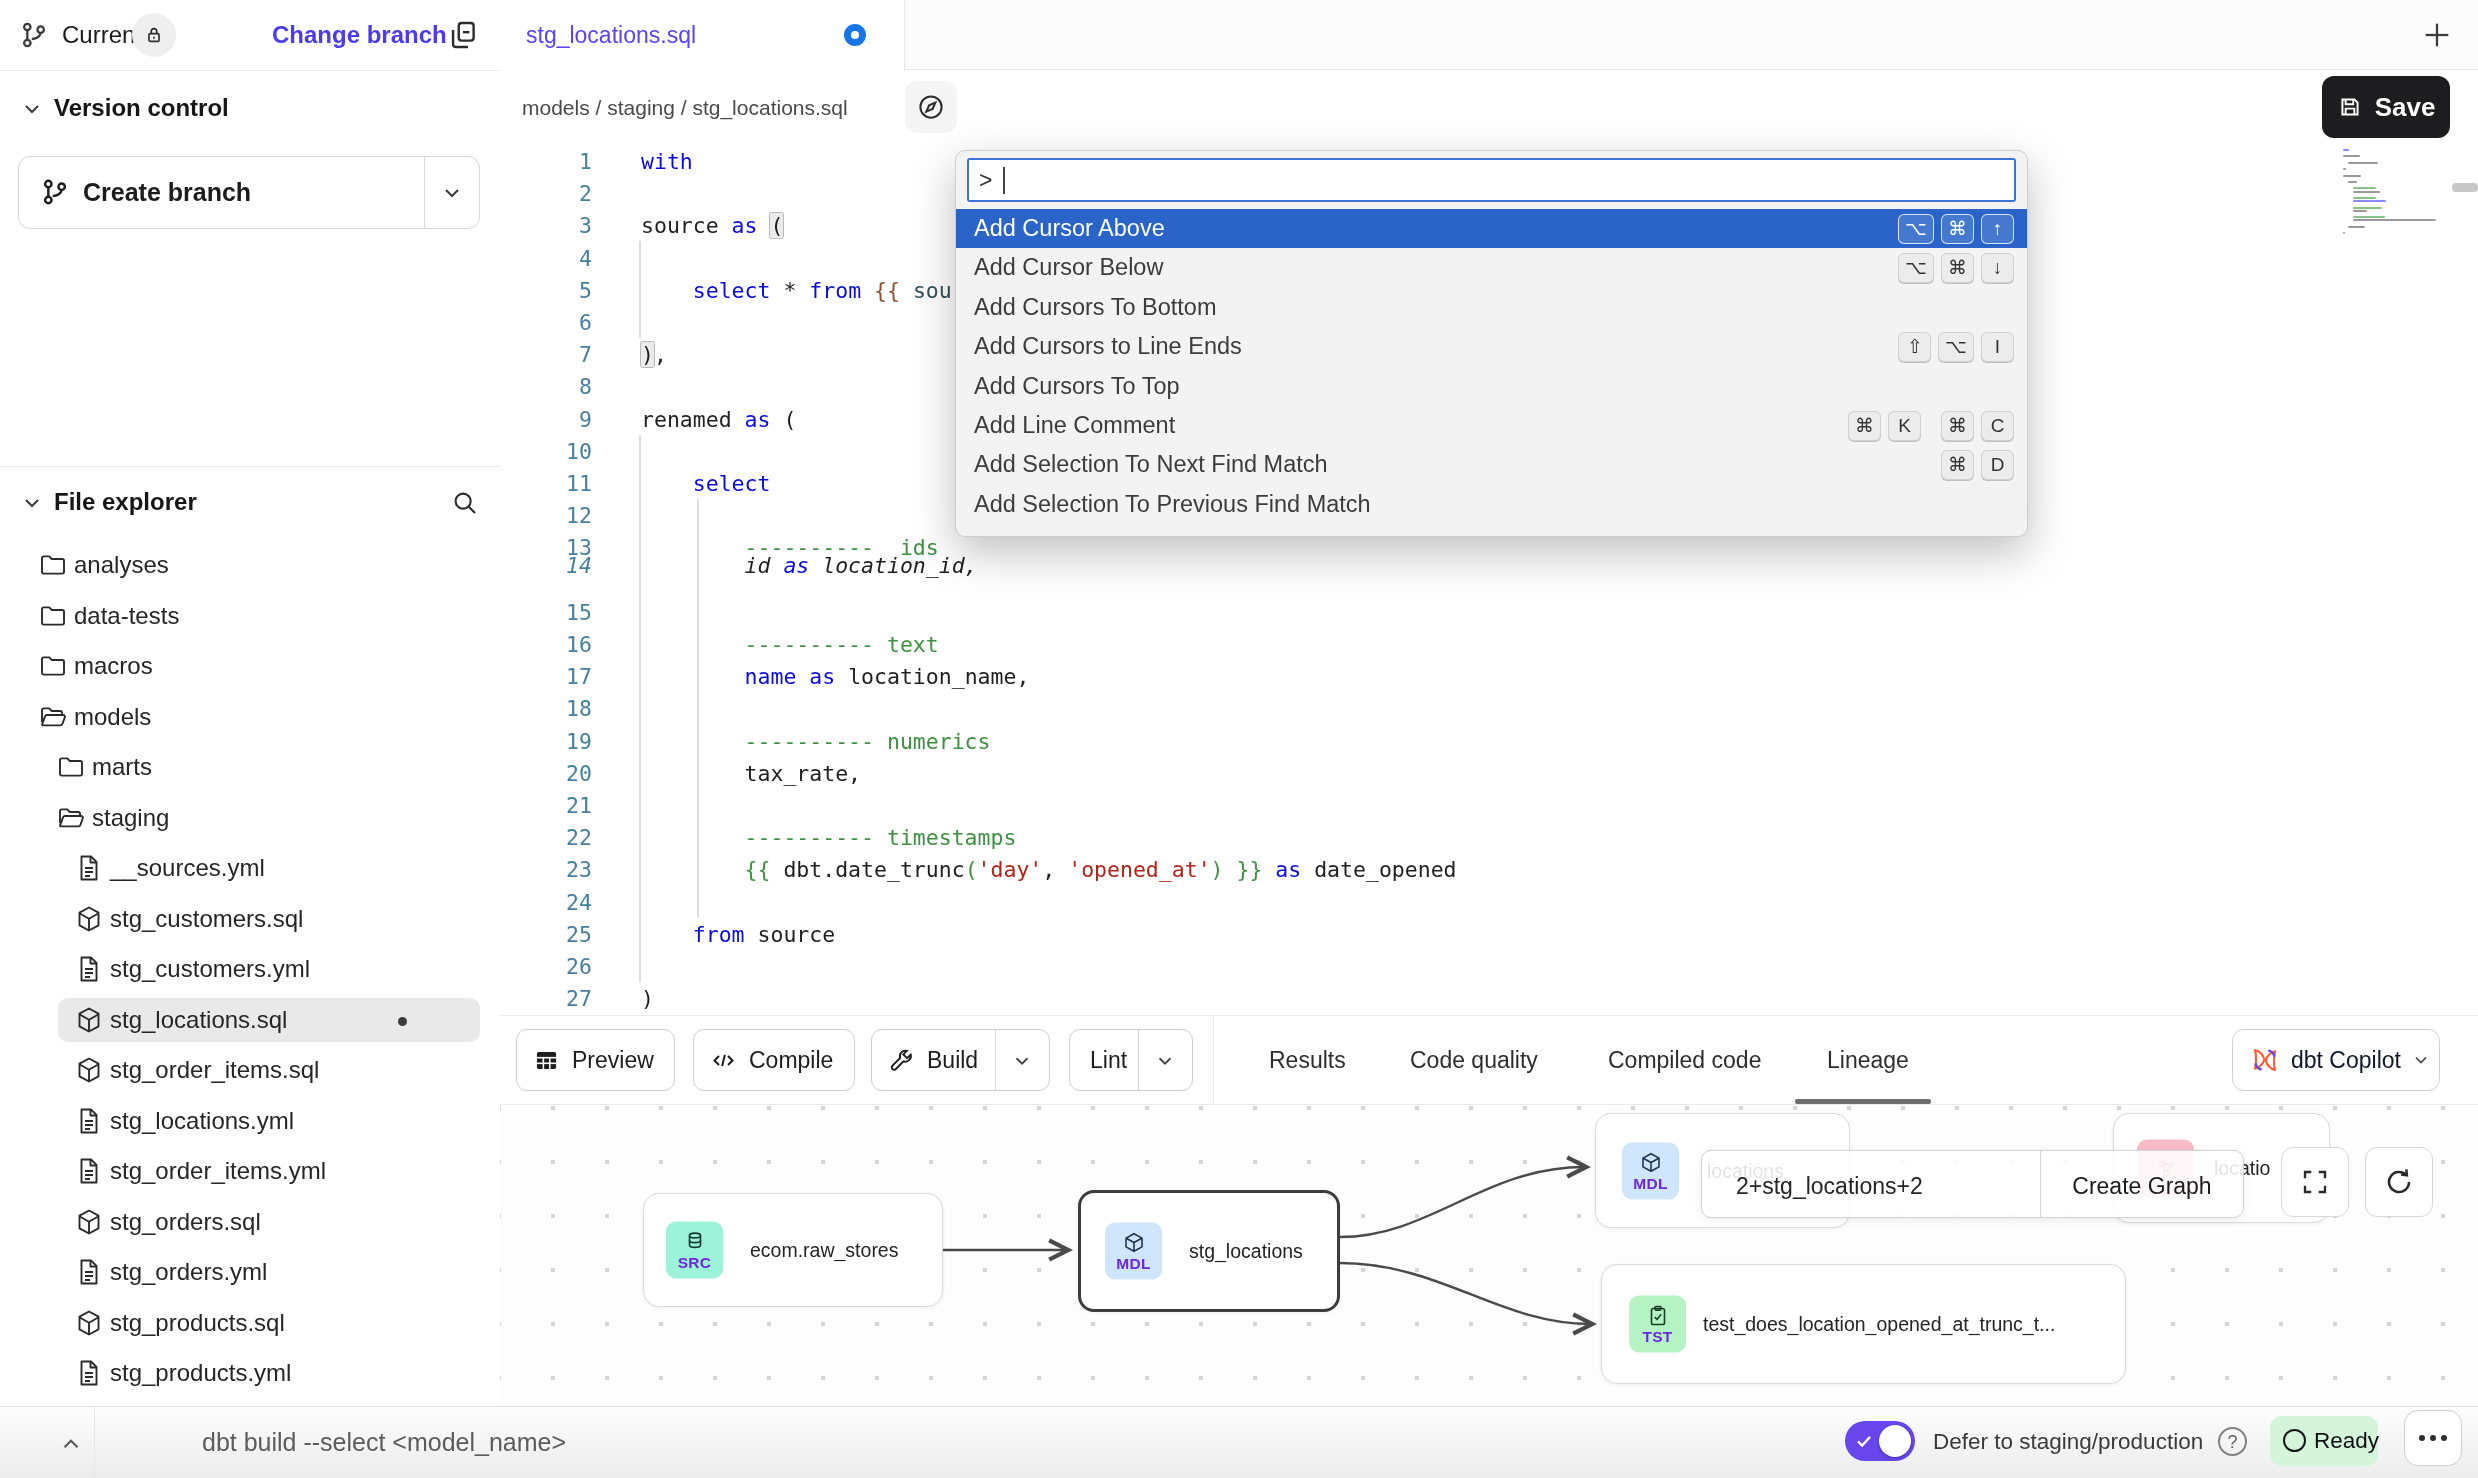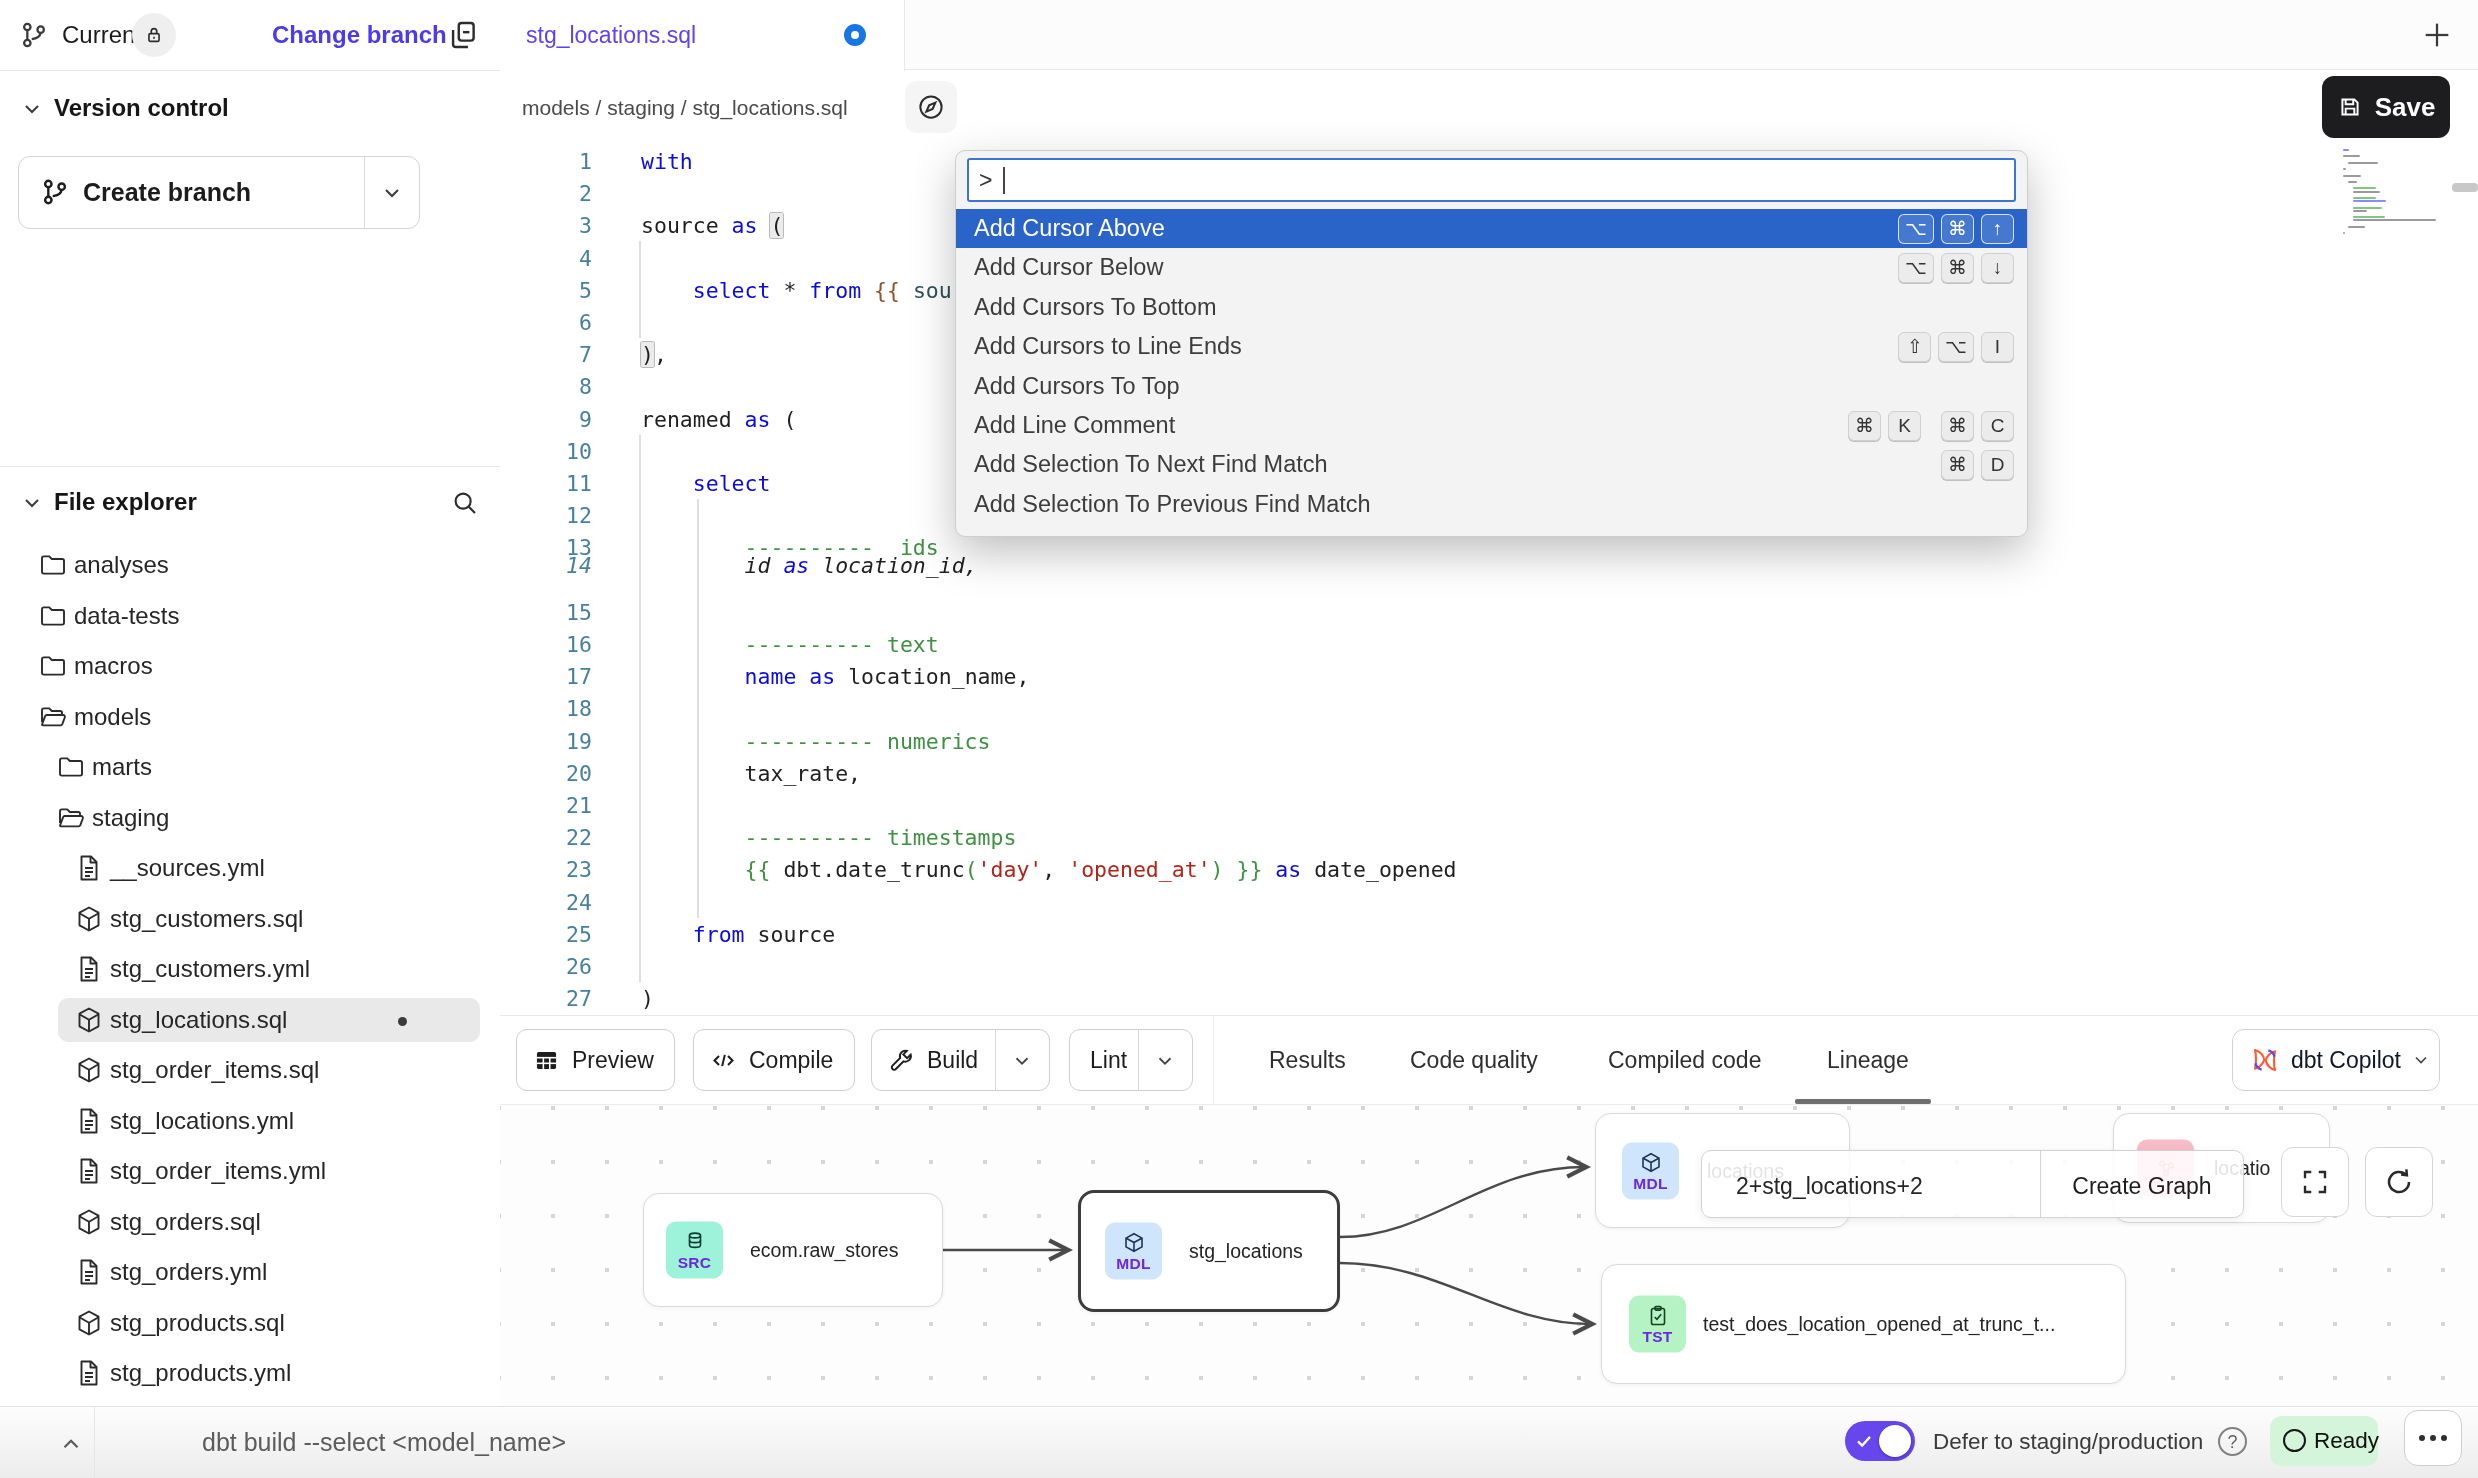--- a/index.html
+++ b/index.html
@@ -12,21 +12,21 @@
   #vc-header{position:absolute;left:0;top:0;width:100%;height:70px;border-bottom:1px solid #e8e8e8}
   .vch-ic{position:absolute;left:18px;top:19px;width:32px;height:32px}
   #vc-current{position:absolute;left:62px;top:0;line-height:70px;font-size:24px;color:#1c1c1c}
   #lock-badge{position:absolute;left:132px;top:13px;width:44px;height:44px;border-radius:50%;background:#efefef;display:flex;align-items:center;justify-content:center}
   #change-branch{position:absolute;left:272px;top:0;line-height:70px;font-size:24px;font-weight:600;color:#4b3bee}
   #copy-ic{position:absolute;left:446px;top:18px;width:34px;height:34px}
   #vc-sect{position:absolute;left:0;top:86px;width:100%;height:44px}
   #fe-sect{position:absolute;left:0;top:480px;width:100%;height:46px}
   .sect-chev{position:absolute;left:20px;top:11px;width:24px;height:24px}
   .sect-title{position:absolute;left:54px;top:0;line-height:44px;font-size:24px;font-weight:700;color:#161616}
-  #create-branch{position:absolute;left:18px;top:156px;width:402px;height:73px;background:#fff;border:1.5px solid #d5d5d5;border-radius:12px;box-sizing:border-box}
+  #create-branch{position:absolute;left:18px;top:156px;width:462px;height:73px;background:#fff;border:1.5px solid #d5d5d5;border-radius:12px;box-sizing:border-box}
   #cb-ic{position:absolute;left:20px;top:19px;width:32px;height:32px}
   #cb-label{position:absolute;left:64px;top:0;line-height:70px;font-size:25px;font-weight:600;color:#1c1c1c}
   #cb-div{position:absolute;right:54px;top:0;width:1px;height:100%;background:#d9d9d9}
   #cb-chev{position:absolute;right:15px;top:24px;width:24px;height:24px}
   #sb-divider{position:absolute;left:0;top:466px;width:100%;height:1px;background:#e8e8e8}
   #fe-search{position:absolute;left:450px;top:8px;width:30px;height:30px}
   #file-list{position:absolute;left:0;top:540px;width:100%}
   .fe-row{position:relative;height:50.5px}
   .fe-bg{position:absolute;top:3px;bottom:3px;right:20px;background:#e9e9e9;border-radius:10px}
   .fe-ic{position:absolute;top:10px;width:30px;height:30px}

